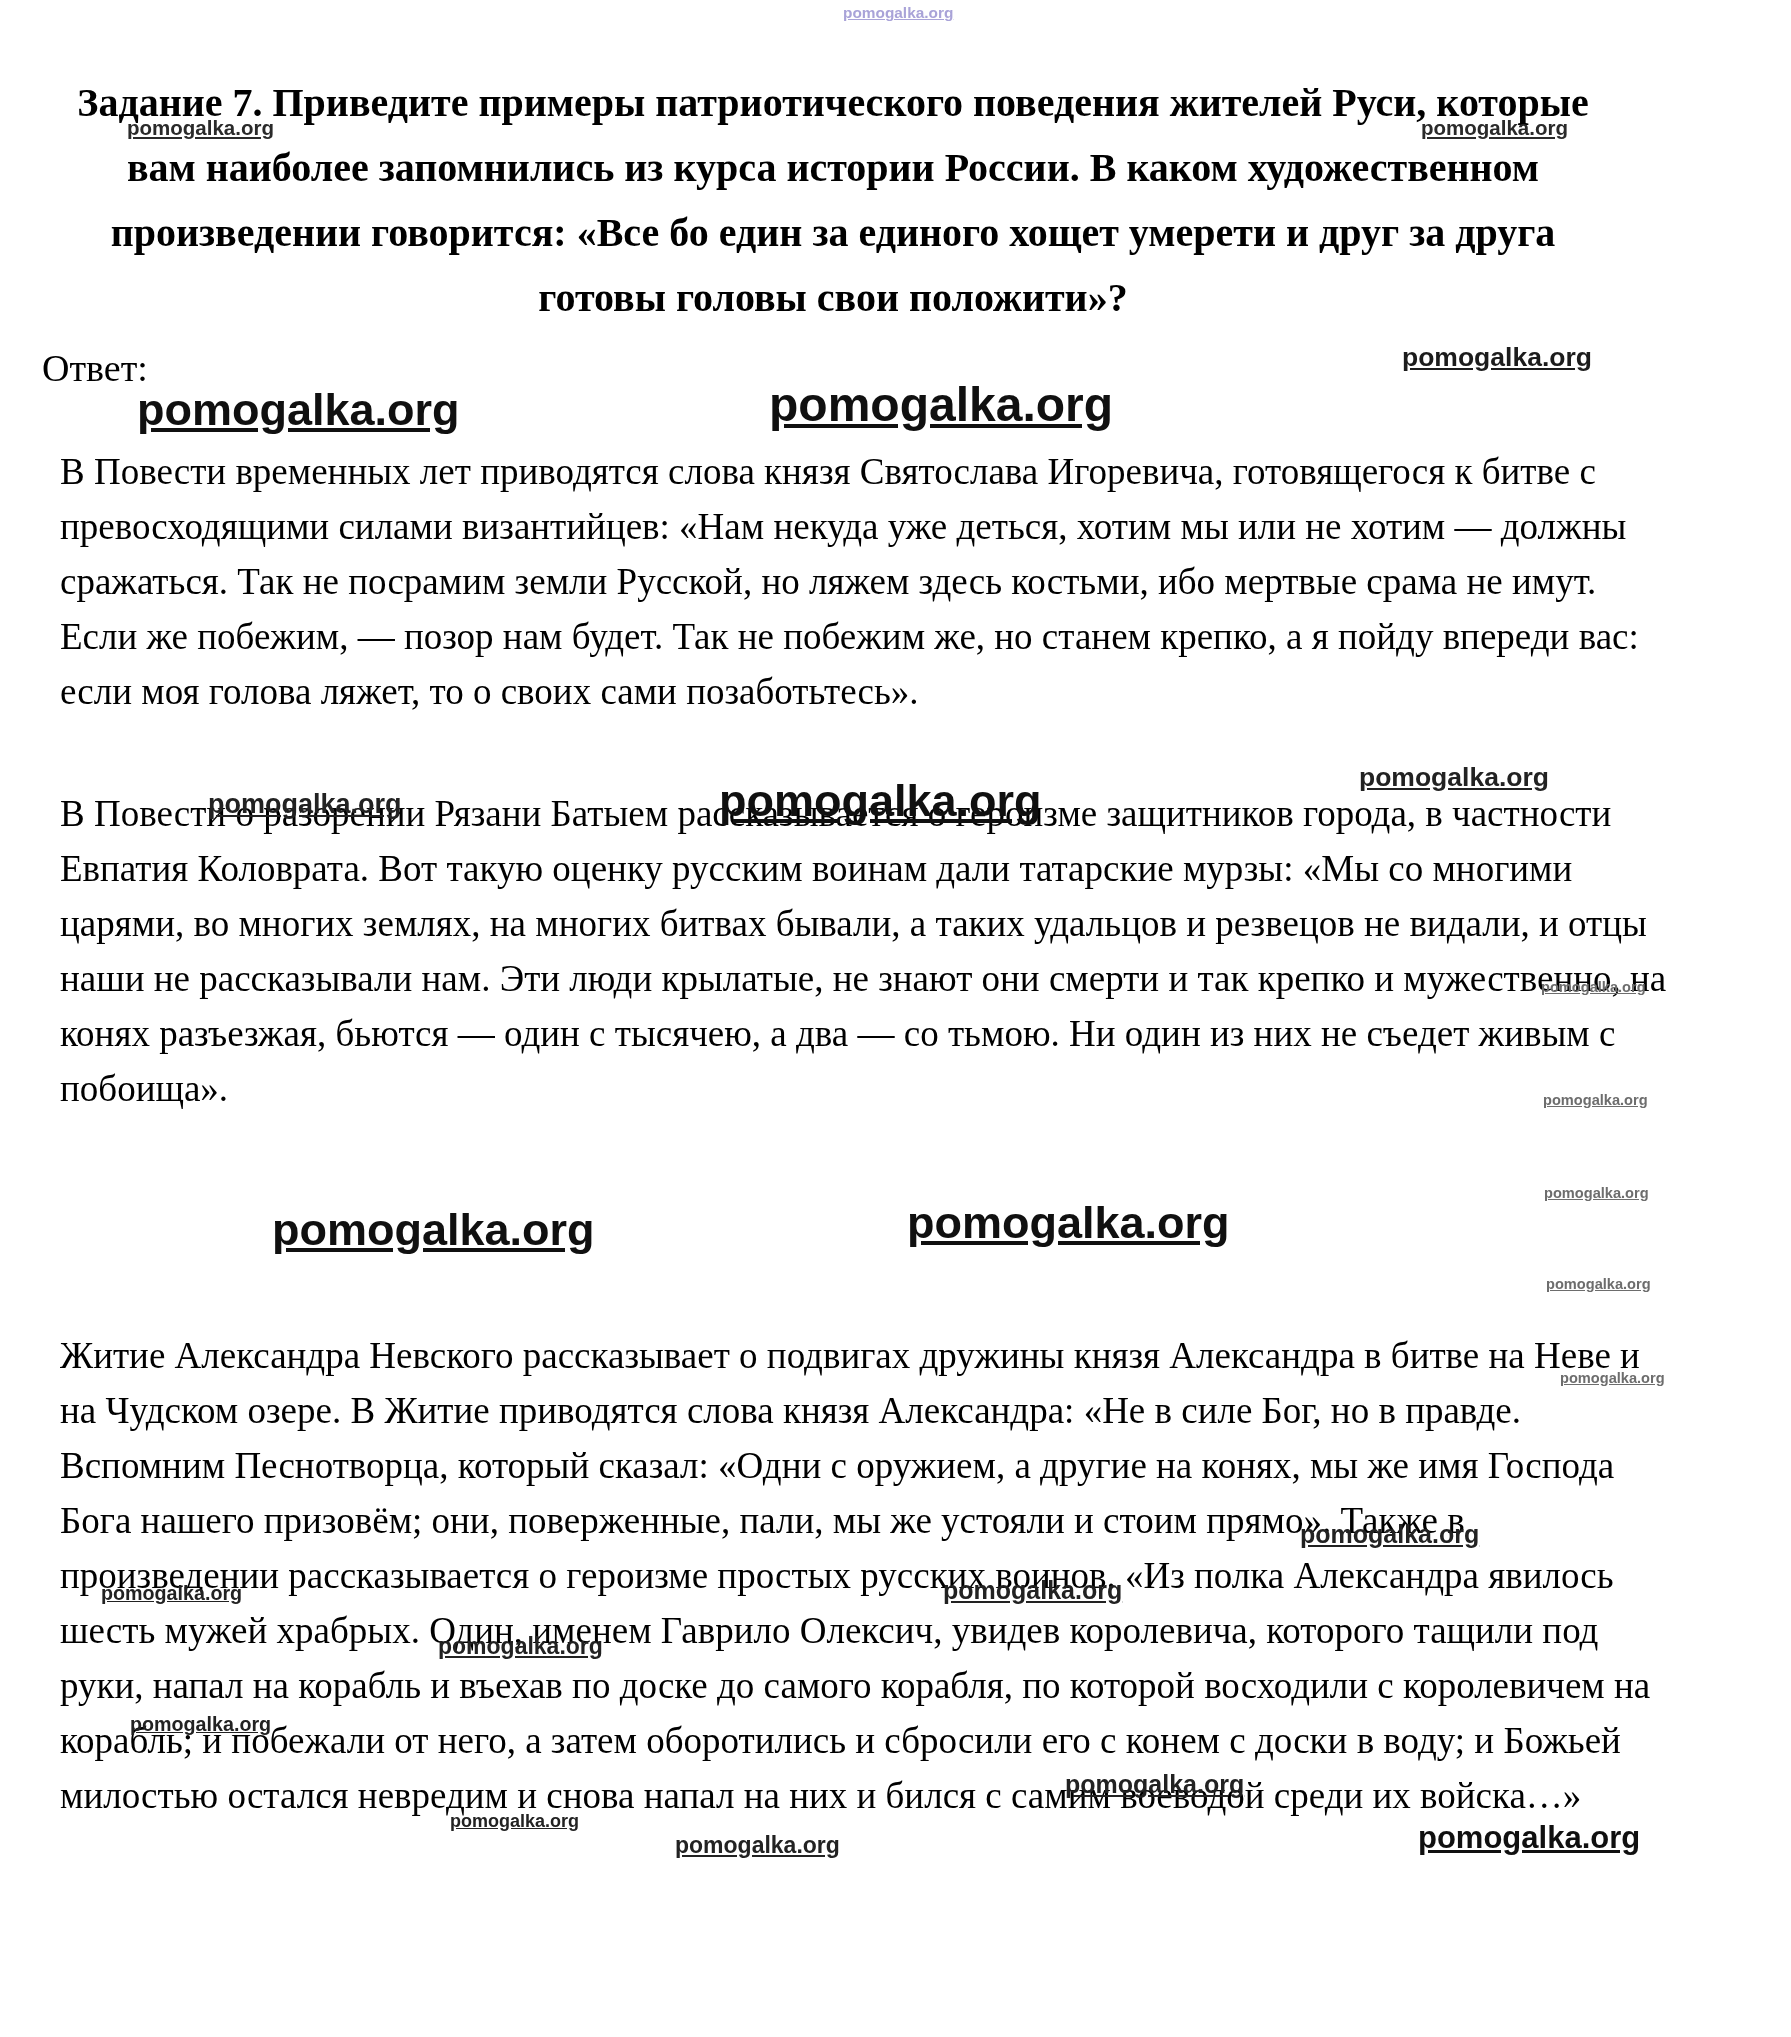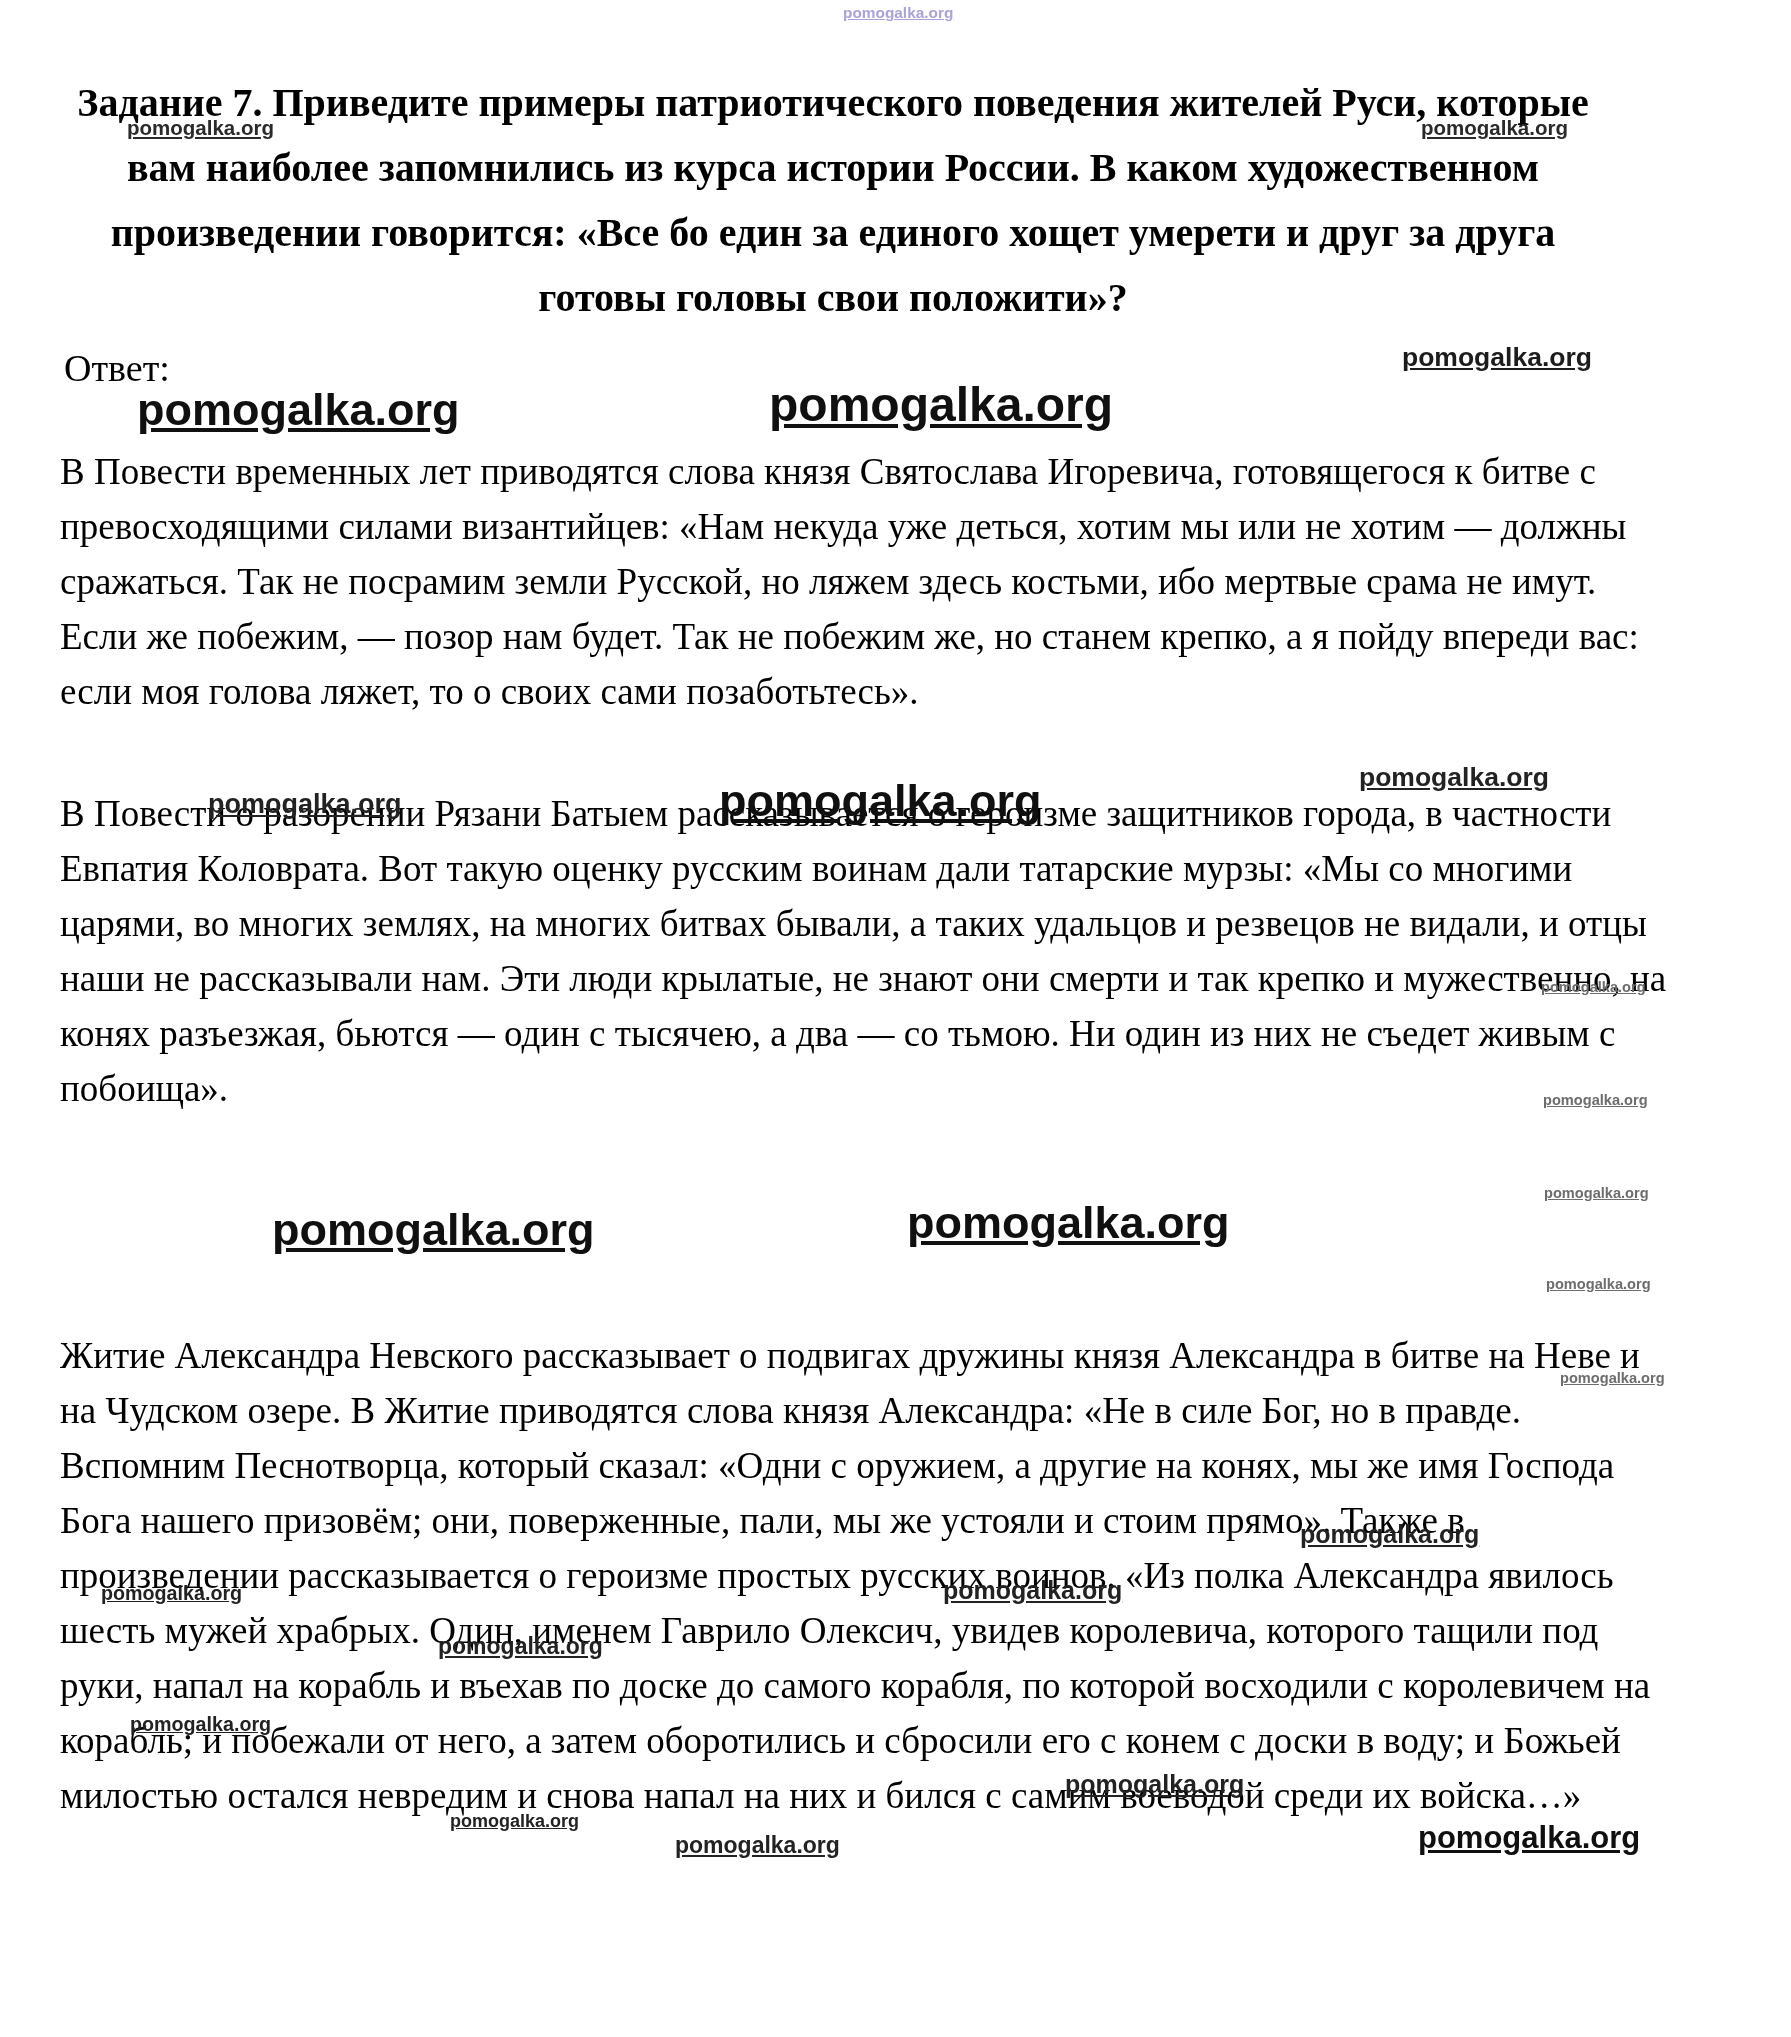--- a/index.html
+++ b/index.html
@@ -18,21 +18,21 @@
     width:1558px;
     margin:0;
     font-size:40px;
     line-height:65px;
     font-weight:700;
     color:#000;
     text-align:center;
   }
   .answer-label{
     position:absolute;
-    left:64px; top:341px;
+    left:42px; top:341px;
     margin:0;
     font-size:38px;
     line-height:55px;
     font-weight:400;
   }
   .para{
     position:absolute;
     left:54px;
     width:1608px;
     margin:6px;

